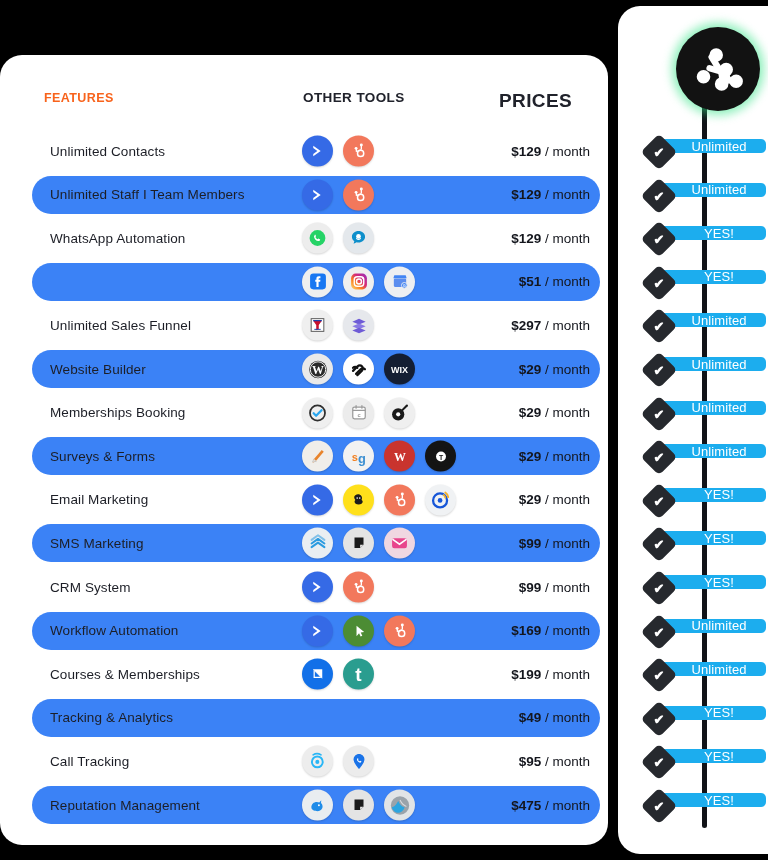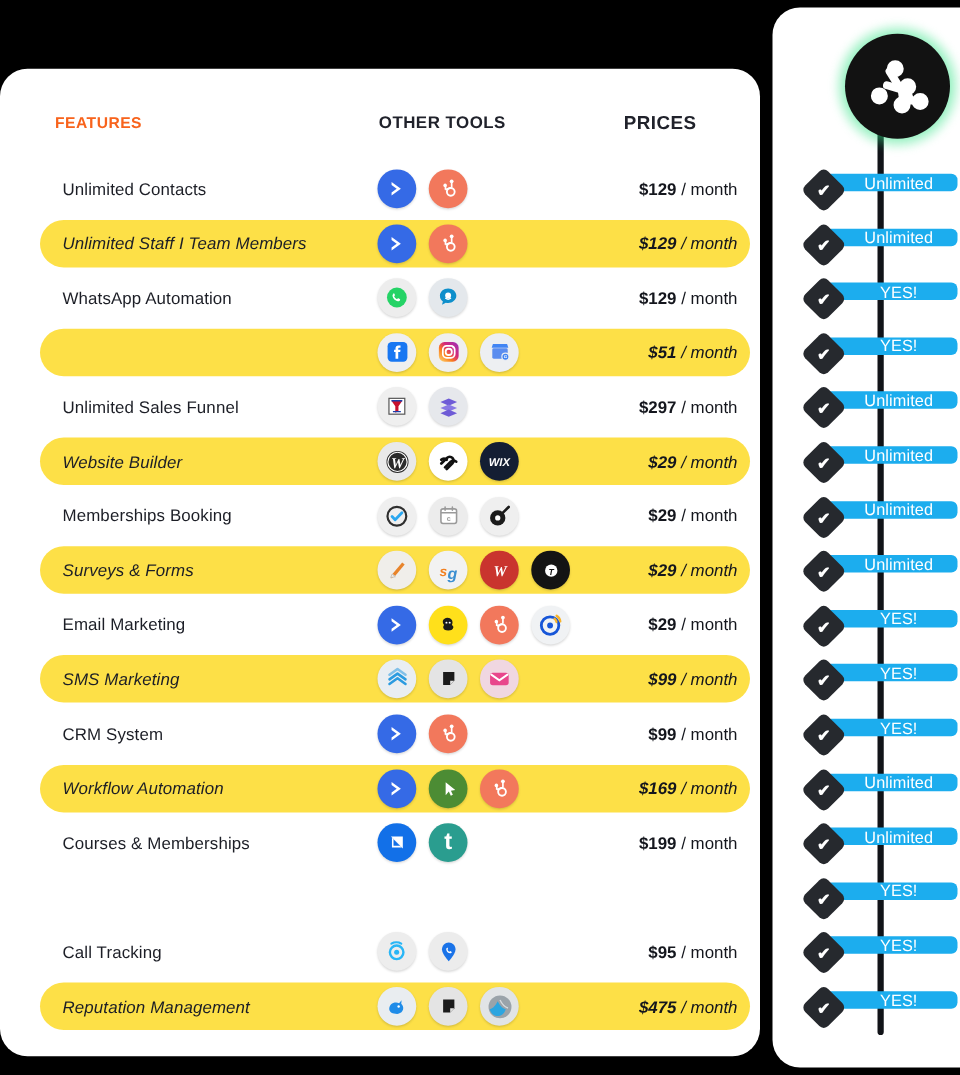--- a/index.html
+++ b/index.html
@@ -17,29 +17,29 @@
     width: 608px; height: 790px;
     background: #ffffff;
     border-radius: 22px;
     overflow: hidden;
   }
 
   
   .hdr { position: absolute; font-weight: 700; letter-spacing: .4px; }
   #hdr-features { left: 44px; top: 91px; font-size: 12.5px; color: #F8631C; }
   #hdr-tools    { left: 303px; top: 90px; font-size: 13.5px; color: #20222b; }
-  #hdr-prices   { left: 499px; top: 90px; font-size: 15px; color: #20222b; }
+  #hdr-prices   { left: 499px; top: 90px; font-size: 19px; color: #20222b; }
 
   
   #rows { position: absolute; left: 0; top: 0; width: 768px; height: 640px; }
   .row {
     position: absolute; left: 32px; width: 568px; height: 38px;
     display: flex; align-items: center;
   }
-  .row.alt { background: #fde047; border-radius: 19px; font-style: italic; }
+  .row.alt { background: #3b82f6; border-radius: 19px; }
   .row-label {
     position: absolute; left: 18px;
     font-size: 13.5px; color: #1c1e26; letter-spacing: .1px;
     white-space: nowrap;
   }
   .row-icons {
     position: absolute; left: 270px; top: 50%;
     transform: translateY(-50%);
     display: flex; gap: 10px; align-items: center;
   }
@@ -464,20 +464,25 @@
             <svg width="19" height="19" viewBox="0 0 24 24">
               <path d="M6 6h12v12z" fill="#fff"></path>
               <path d="M7.5 7.5h8L7.5 16z" fill="#1270E8" opacity="0"></path>
               <path d="M17 17L7 7v10z" fill="#fff"></path>
               <path d="M8.6 8.8v6.6h6.6z" fill="#1270E8"></path>
             </svg>
           </div>
           <div class="chip" style="background: rgb(42, 157, 143); color: rgb(255, 255, 255); font-size: 19px;">t</div>
         </div>
         <div class="row-price"><span class="amt">$199</span> <span class="per">/ month</span></div>
+      </div>
+      <div class="row alt" style="top: 698.8px;">
+        <div class="row-label">Tracking &amp; Analytics</div>
+        <div class="row-icons"></div>
+        <div class="row-price"><span class="amt">$49</span> <span class="per">/ month</span></div>
       </div>
       <div class="row" style="top: 742.4px;">
         <div class="row-label">Call Tracking</div>
         <div class="row-icons">
           <div class="chip" style="background: rgb(237, 237, 237);">
             <svg width="21" height="21" viewBox="0 0 24 24">
               <path d="M7 5c2.5-1.6 6.5-1.6 9 0" stroke="#29B6F6" stroke-width="2" fill="none" stroke-linecap="round"></path>
               <circle cx="11.8" cy="13" r="6.2" fill="none" stroke="#29B6F6" stroke-width="2.2"></circle>
               <circle cx="11.8" cy="13" r="2.3" fill="#29B6F6"></circle>
             </svg>

